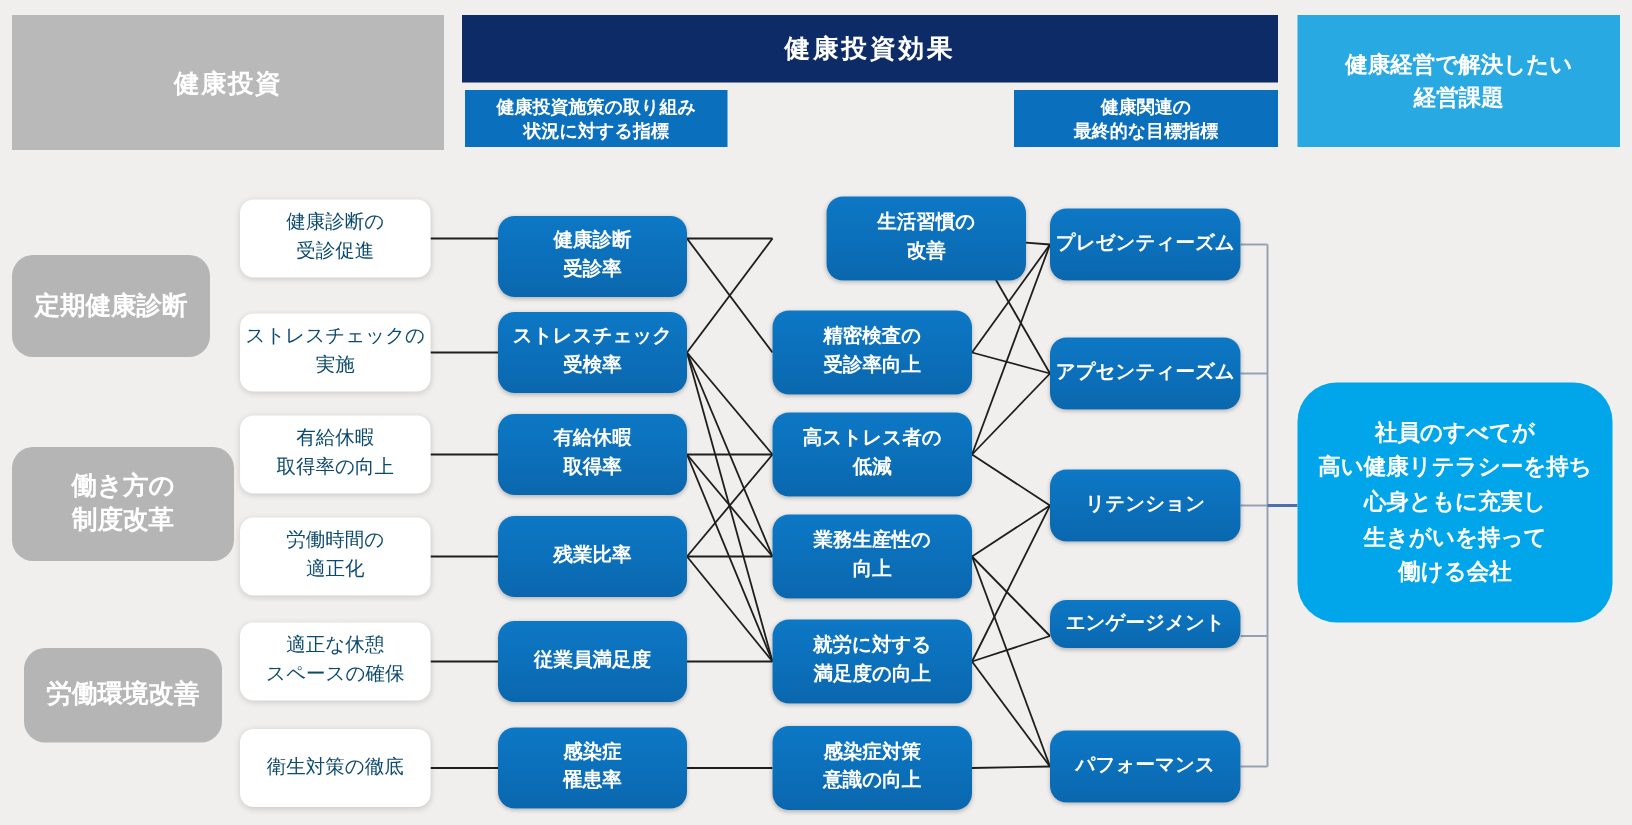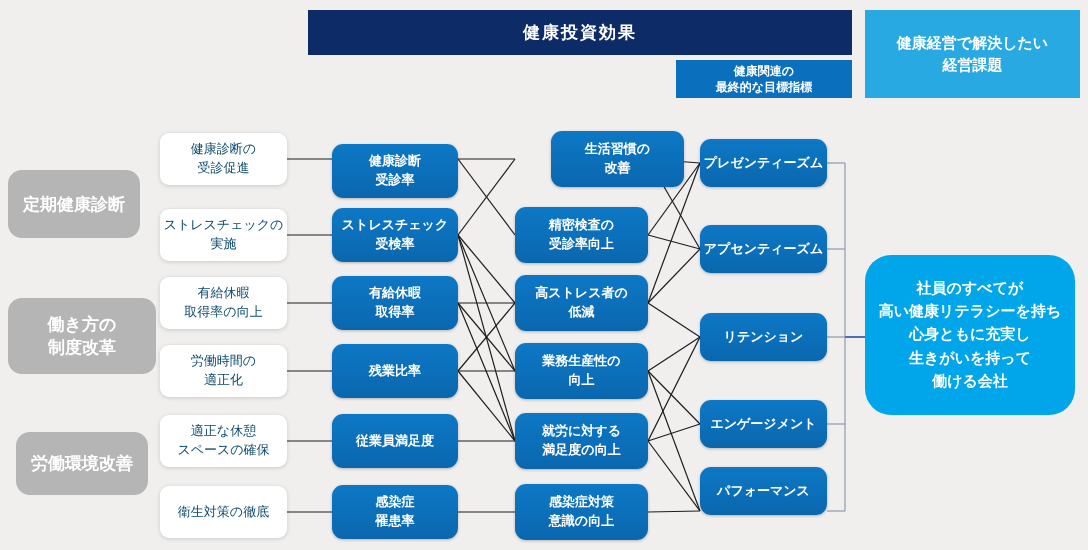--- a/index.html
+++ b/index.html
@@ -65,21 +65,24 @@
       <line x1="648" y1="512" x2="700" y2="511" stroke="#1e1e1e" stroke-width="1.2"></line>
       <line x1="827" y1="163" x2="845" y2="163" stroke="#96a0b4" stroke-width="1.3"></line>
       <line x1="827" y1="249" x2="845" y2="249" stroke="#96a0b4" stroke-width="1.3"></line>
       <line x1="827" y1="337" x2="845" y2="337" stroke="#96a0b4" stroke-width="1.3"></line>
       <line x1="827" y1="424" x2="845" y2="424" stroke="#96a0b4" stroke-width="1.3"></line>
       <line x1="827" y1="511" x2="845" y2="511" stroke="#96a0b4" stroke-width="1.3"></line>
       <line x1="845" y1="163" x2="845" y2="511" stroke="#96a0b4" stroke-width="1.3"></line>
       <line x1="845" y1="337" x2="865" y2="337" stroke="#4e6fae" stroke-width="2"></line>
     </svg>
 
+  <div class="abs gray-header" style="left:8px;top:10px;width:288px;height:90px;">健康投資</div>
   <div class="abs navy-header" style="left:308px;top:10px;width:544px;height:45px;">健康投資効果</div>
+  <div class="abs sub-header" style="left:310px;top:60px;width:175px;height:38px;">健康投資施策の取り組み
+状況に対する指標</div>
   <div class="abs sub-header" style="left:676px;top:60px;width:176px;height:38px;">健康関連の
 最終的な目標指標</div>
   <div class="abs cyan-header" style="left:865px;top:10px;width:215px;height:88px;">健康経営で解決したい
 経営課題</div>
 
   <div id="boxes">
       <div class="abs category" style="left: 8px; top: 170px; width: 132px; height: 68px;">定期健康診断</div>
       <div class="abs category" style="left: 8px; top: 298px; width: 148px; height: 76px;">働き方の
 制度改革</div>
       <div class="abs category" style="left: 16px; top: 432px; width: 132px; height: 63px;">労働環境改善</div>
@@ -112,22 +115,22 @@
 低減</div>
       <div class="abs bluebox" style="left: 515px; top: 343px; width: 133px; height: 56px;">業務生産性の
 向上</div>
       <div class="abs bluebox" style="left: 515px; top: 413px; width: 133px; height: 56px;">就労に対する
 満足度の向上</div>
       <div class="abs bluebox" style="left: 515px; top: 484px; width: 133px; height: 56px;">感染症対策
 意識の向上</div>
       <div class="abs bluebox" style="left: 700px; top: 139px; width: 127px; height: 48px;">プレゼンティーズム</div>
       <div class="abs bluebox" style="left: 700px; top: 225px; width: 127px; height: 48px;">アプセンティーズム</div>
       <div class="abs bluebox" style="left: 700px; top: 313px; width: 127px; height: 48px;">リテンション</div>
-      <div class="abs bluebox" style="left: 700px; top: 400px; width: 127px; height: 48px;">エンゲージメント</div>
-      <div class="abs bluebox" style="left: 700px; top: 467px; width: 127px; height: 48px;">パフォーマンス</div>
+      <div class="abs bluebox" style="left: 700px; top: 400px; width: 127px; height: 32px;">エンゲージメント</div>
+      <div class="abs bluebox" style="left: 700px; top: 487px; width: 127px; height: 48px;">パフォーマンス</div>
     </div>
 
   <div class="abs goal" style="left:865px;top:255px;width:210px;height:160px;">社員のすべてが
 高い健康リテラシーを持ち
 心身ともに充実し
 生きがいを持って
 働ける会社</div>
 </div>
 
 </body></html>

